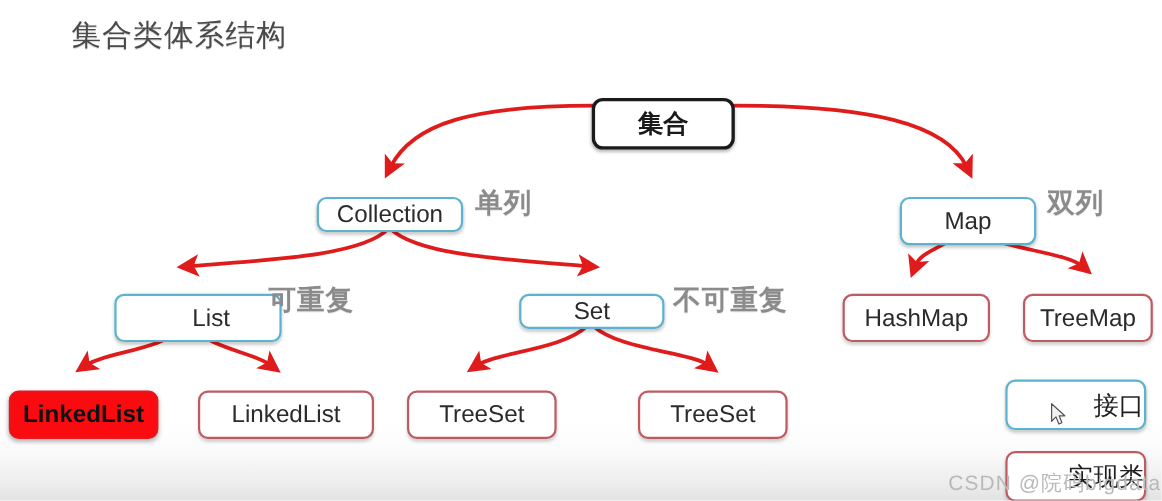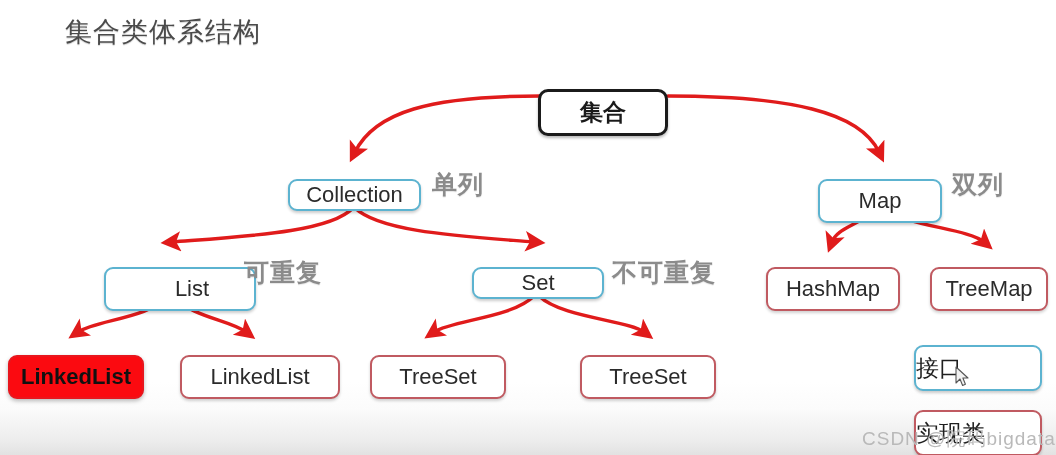--- a/index.html
+++ b/index.html
@@ -101,21 +101,21 @@
     text-shadow: 0 1px 1px rgba(0,0,0,0.10);
     white-space: nowrap;
   }
 
   
   .legend-box {
     position: absolute;
     box-sizing: border-box;
     display: flex;
     align-items: center;
-    justify-content: flex-start;
+    justify-content: flex-end;
     border-radius: 9px;
     background: #ffffff;
     font-size: 23px;
     color: #1f1f1f;
     white-space: nowrap;
   }
   .legend-interface { border: 2.5px solid #5cb3d0; box-shadow: 0 2px 3px rgba(0,0,0,0.20); }
   .legend-impl      { border: 2px solid #c05a61;  box-shadow: 0 2px 3px rgba(0,0,0,0.18); }
 
   

